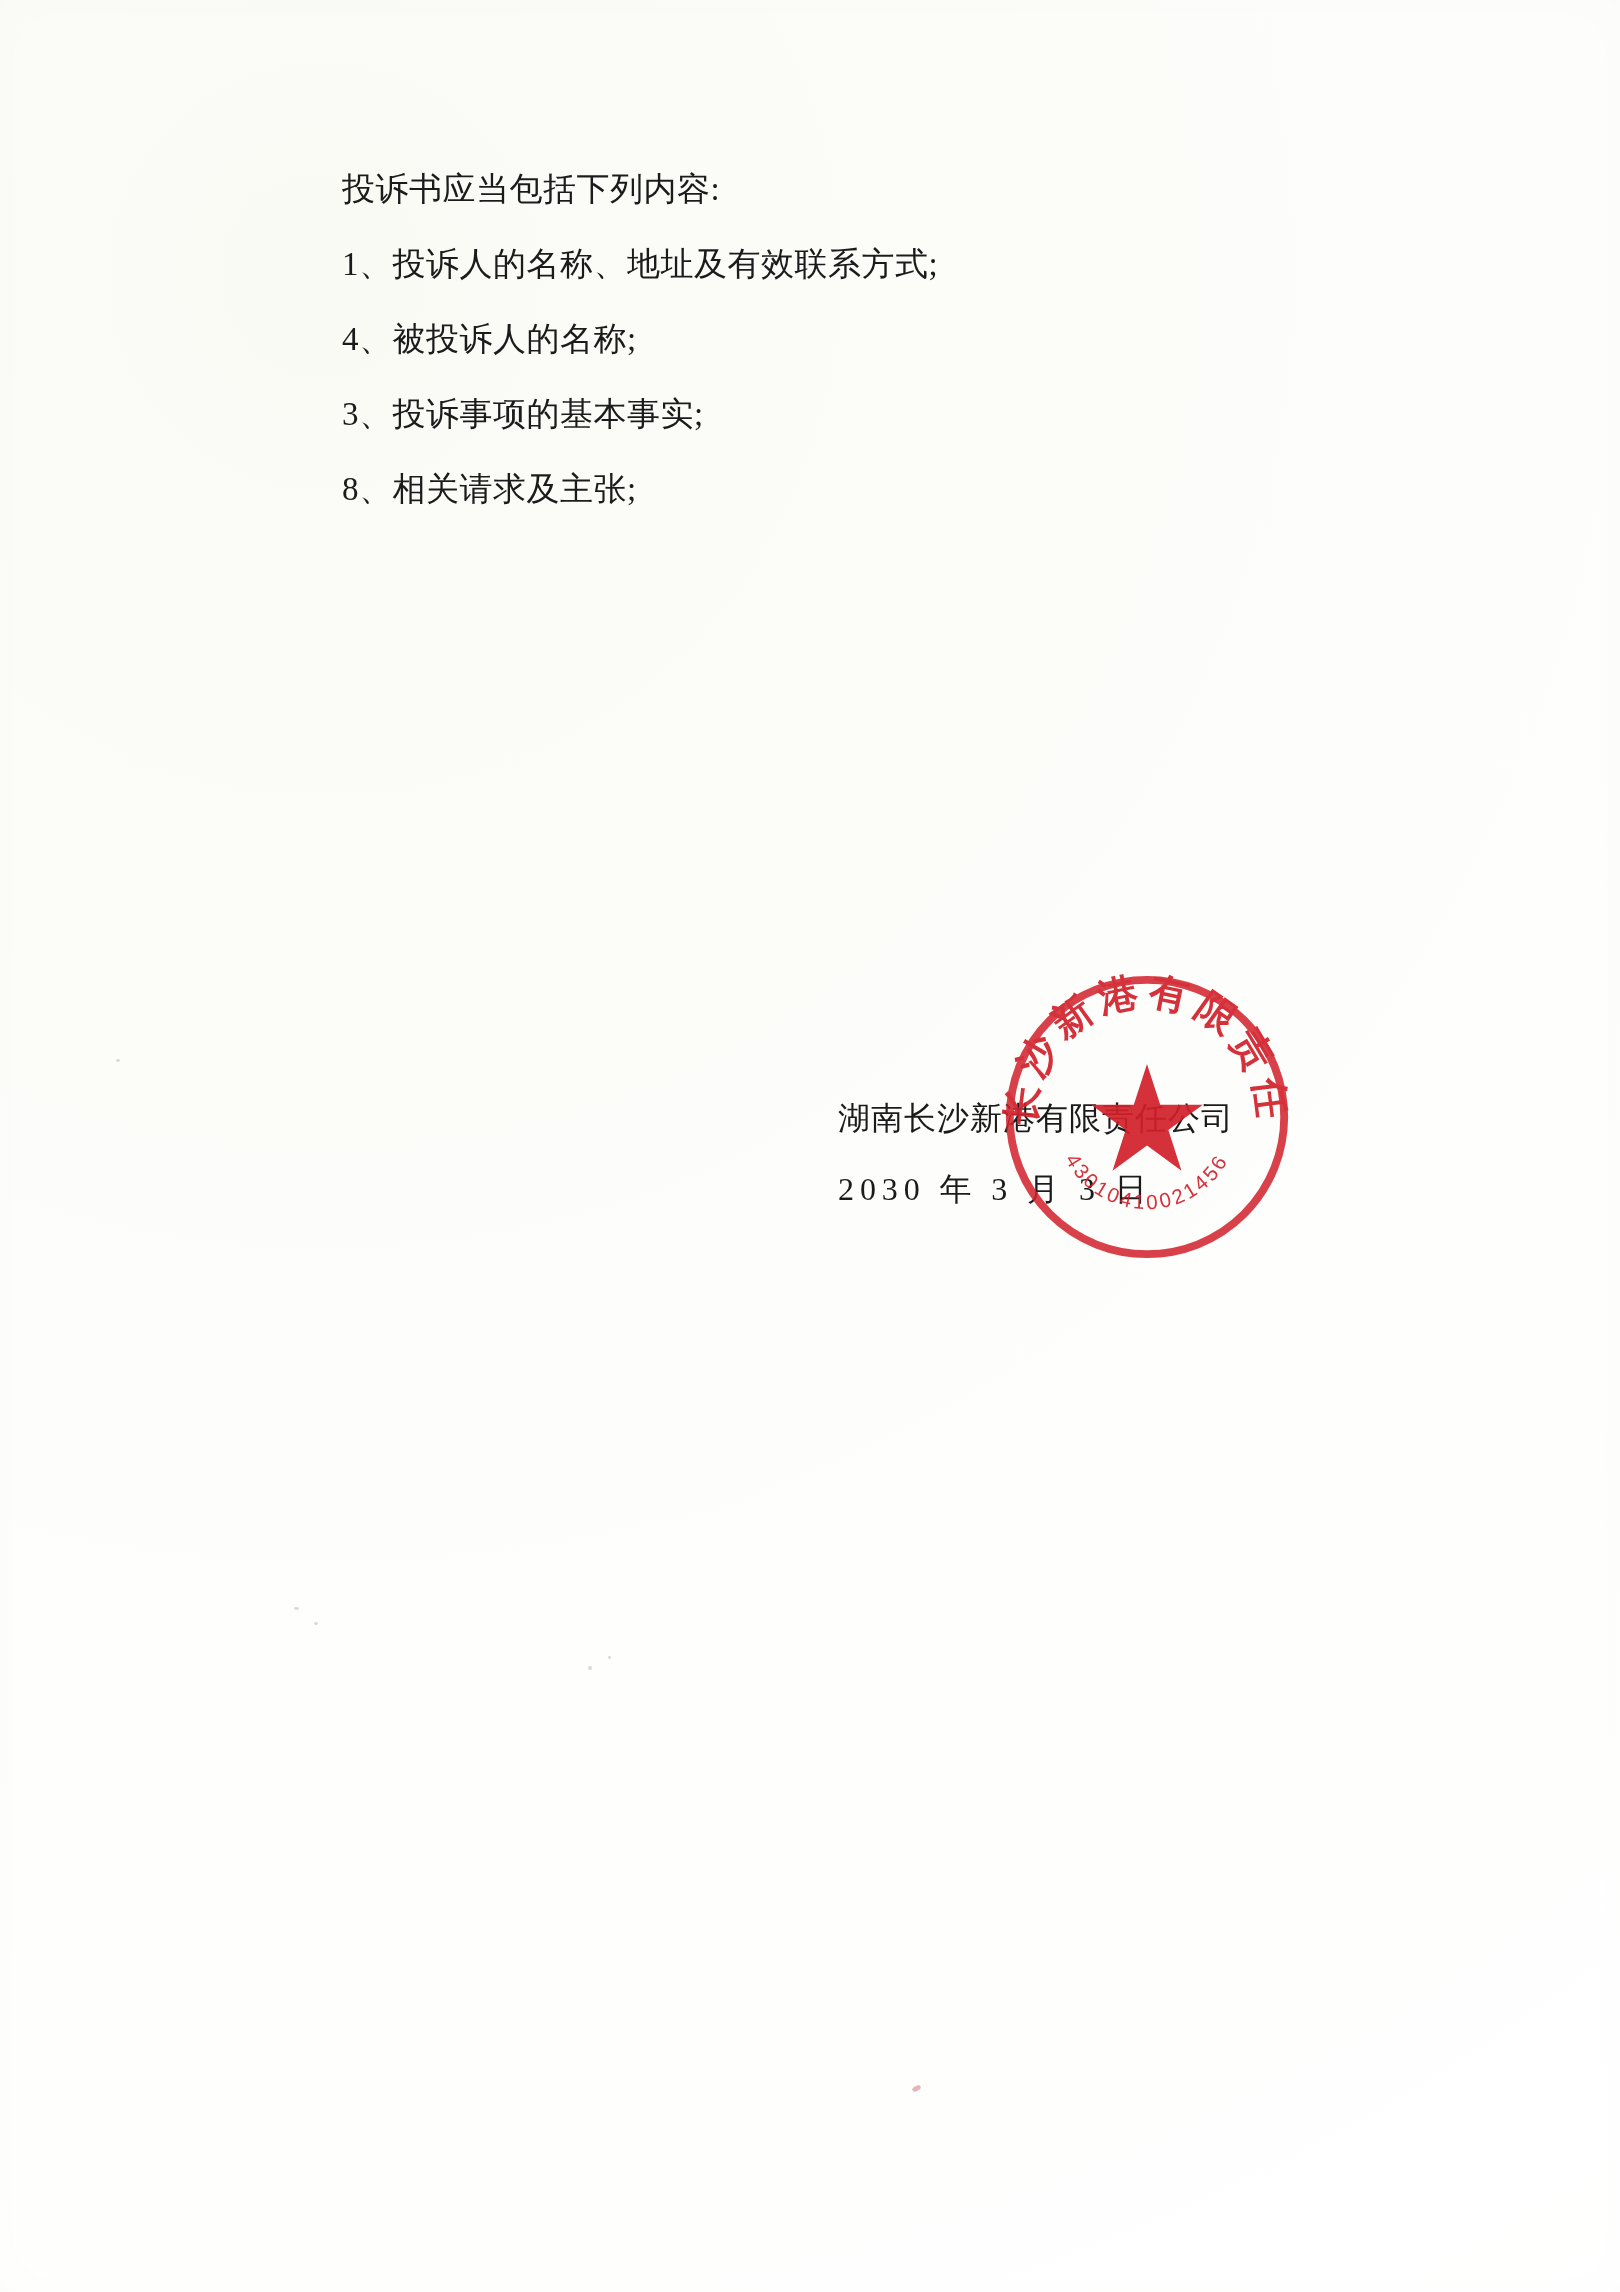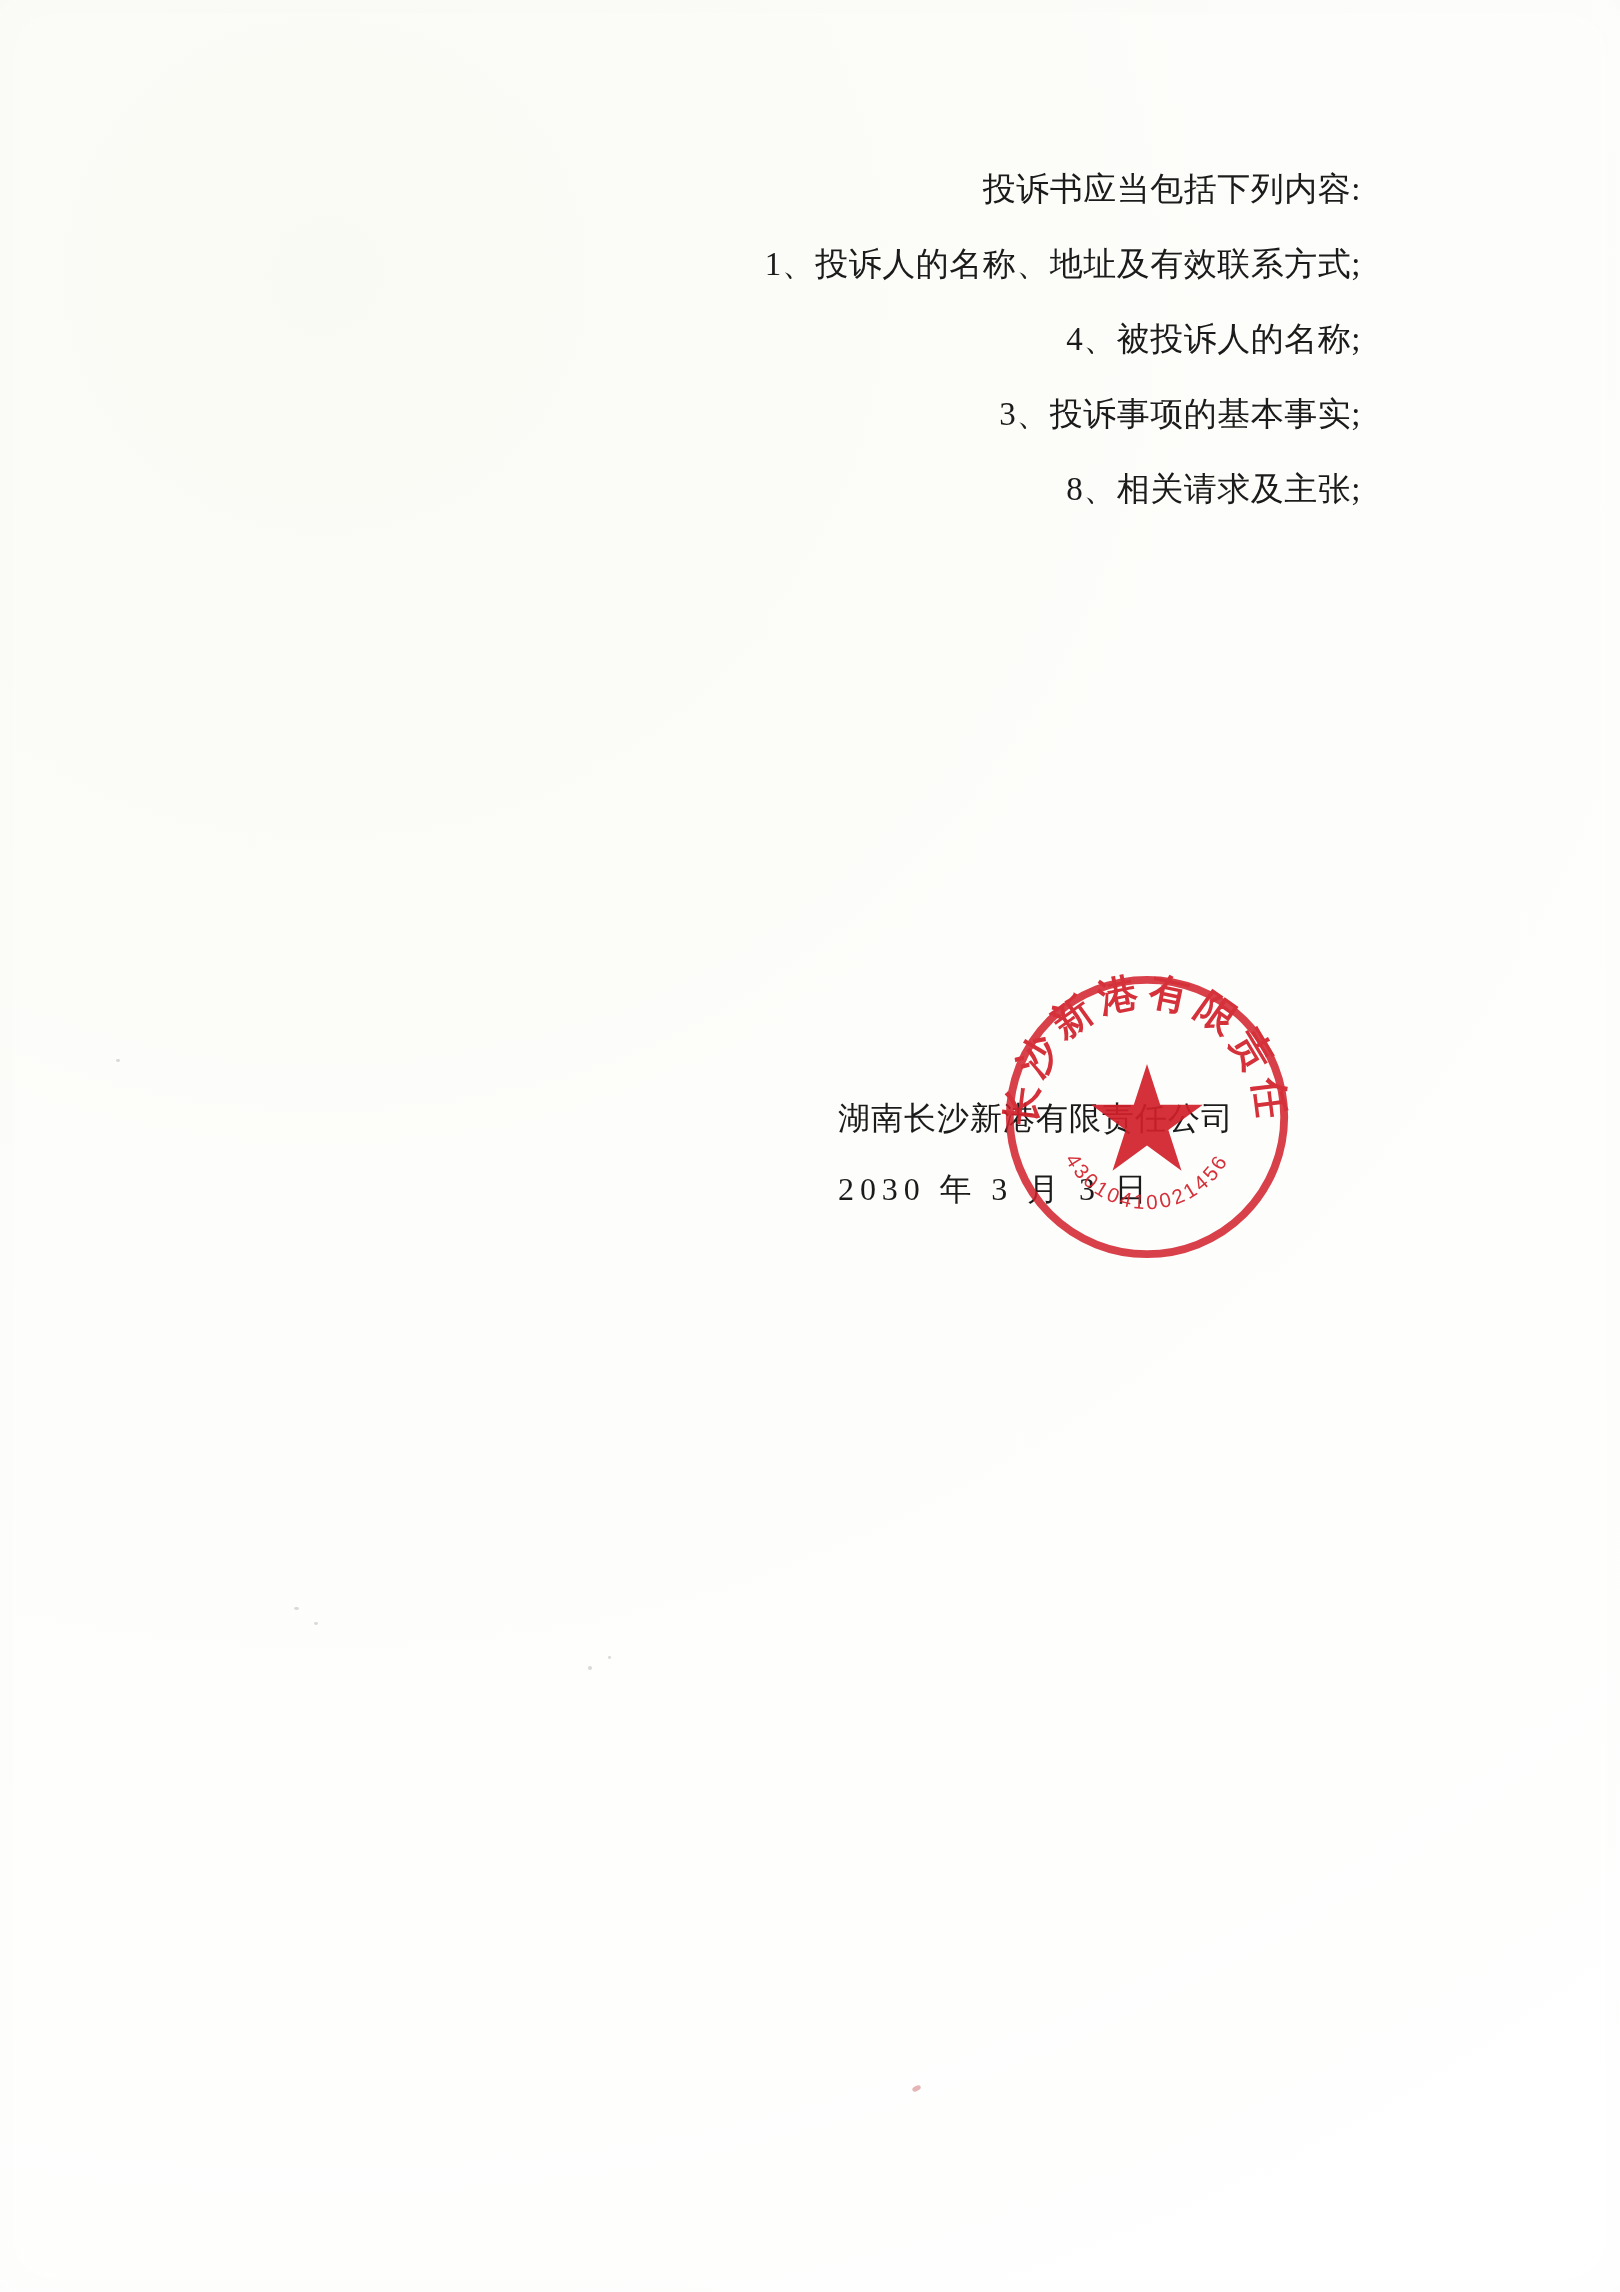--- a/index.html
+++ b/index.html
@@ -28,24 +28,23 @@
     pointer-events: none;
   }
   .edge-shadow {
     position: absolute;
     inset: 0;
     box-shadow: inset 0 0 59px rgba(0,0,0,0.012);
     pointer-events: none;
   }
   .body-text {
     position: absolute;
-    left: 322px;
+    left: 342px;
     top: 152px;
     width: 1039px;
-    text-align: right;
   }
   .line {
     font-size: 33px;
     line-height: 75px;
     color: #1b1b1b;
     letter-spacing: 0.5px;
     white-space: pre;
   }
   .sign-block {
     position: absolute;

